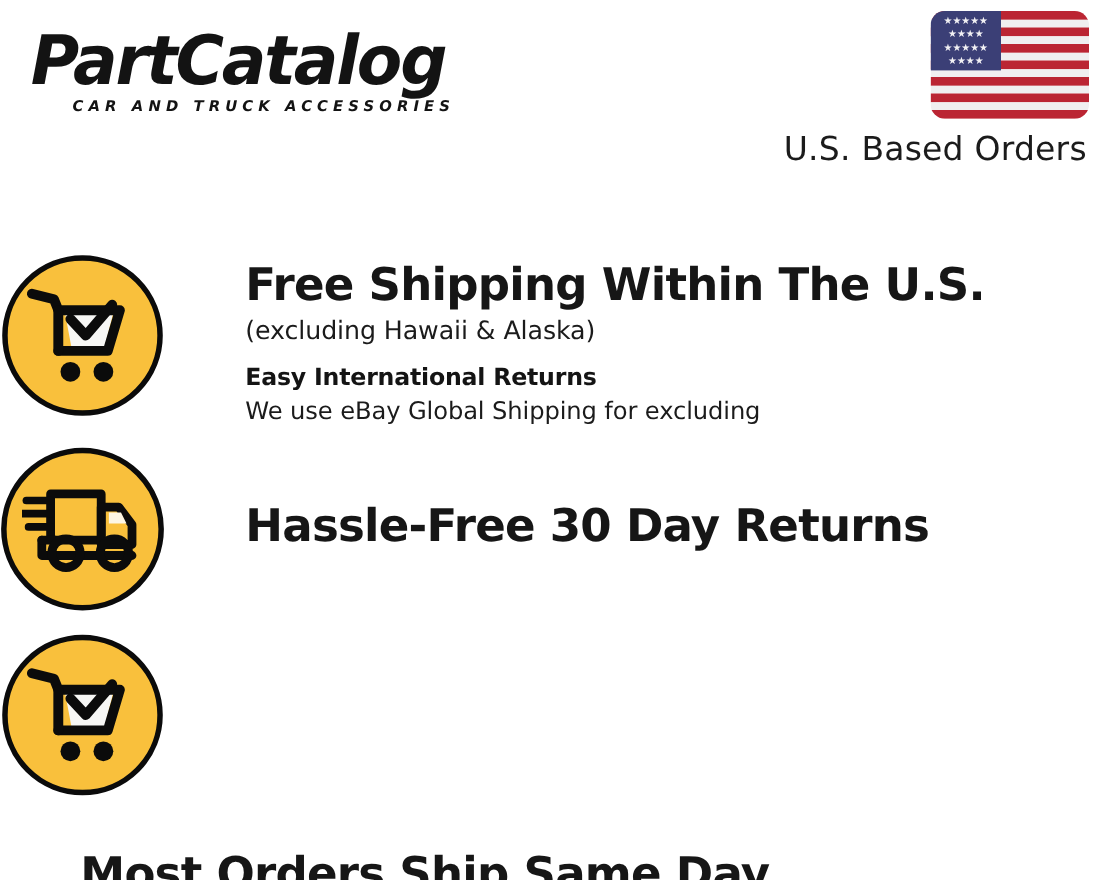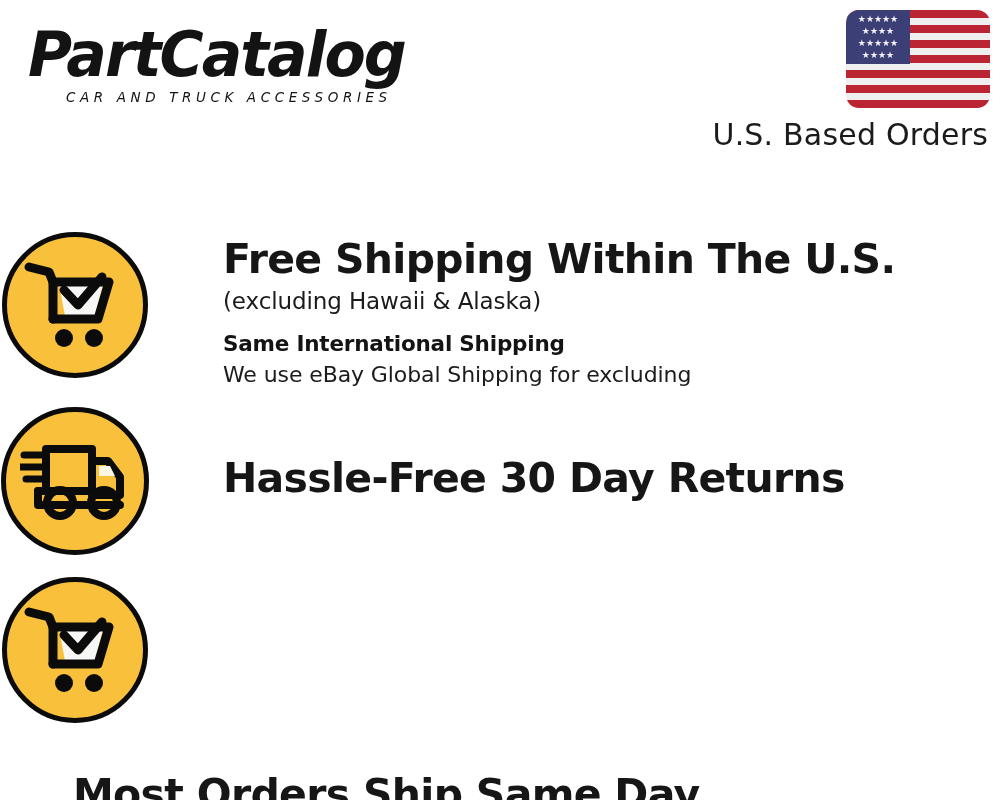--- a/index.html
+++ b/index.html
@@ -43,21 +43,21 @@
     color: #131313;
     white-space: nowrap;
     transform: scaleX(0.97);
     transform-origin: left center;
   }
   .logo-tagline {
     display: block;
     margin-top: 1px;
     margin-left: 38px;
     font-family: "DejaVu Sans", sans-serif;
-    font-weight: 400;
+    font-weight: 700;
     font-style: italic;
     font-size: 13.5px;
     line-height: 17px;
     letter-spacing: 4.6px;
     color: #131313;
     white-space: nowrap;
   }
 
   .seller-block {
     position: absolute;
@@ -261,21 +261,21 @@
             <path d="M30 24 L30 61" fill="none" stroke="#0b0b0b" stroke-width="9" stroke-linecap="round" stroke-linejoin="round"></path>
             <path d="M41 32 L55 47 L79 19" fill="none" stroke="#0b0b0b" stroke-width="9" stroke-linecap="round" stroke-linejoin="round"></path>
             <circle cx="41" cy="80" r="9" fill="#0b0b0b"></circle>
             <circle cx="71" cy="80" r="9" fill="#0b0b0b"></circle>
           </svg>
         </div>
       </div>
       <div class="text-wrap">
         <span class="feat-title">Free Shipping Within The U.S.</span>
         <span class="feat-sub">(excluding Hawaii &amp; Alaska)</span>
-        <span class="feat-strong">Same International Shipping</span>
+        <span class="feat-strong">Easy International Returns</span>
         <span class="feat-note">We use eBay Global Shipping for excluding</span>
       </div>
     </div>
 
     <div class="feature-row row-2">
       <div class="icon-wrap">
         <div class="icon-circle">
           <svg width="110" height="84" viewBox="0 0 110 84">
             <path d="M26 10 L72 10 L72 52 L26 52 Z" fill="none" stroke="#0b0b0b" stroke-width="8" stroke-linejoin="round"></path>
             <path d="M72 22 L88 22 L100 38 L100 56 L72 56 Z" fill="none" stroke="#0b0b0b" stroke-width="8" stroke-linejoin="round"></path>

